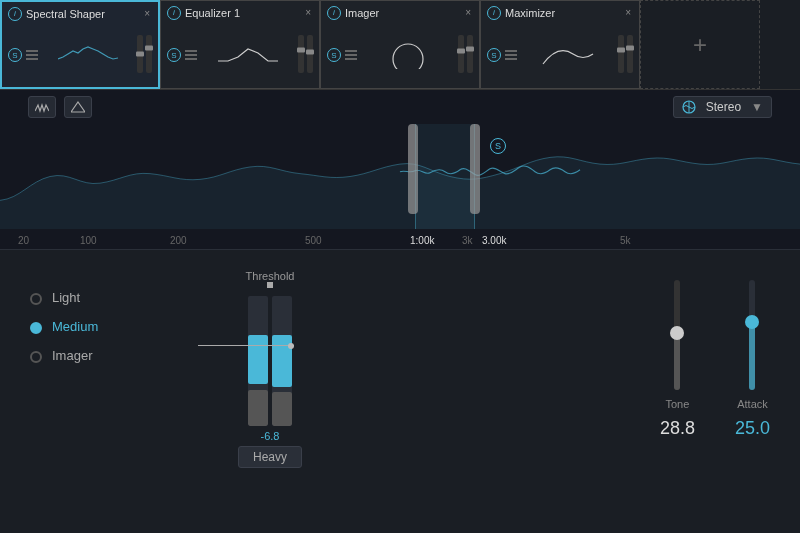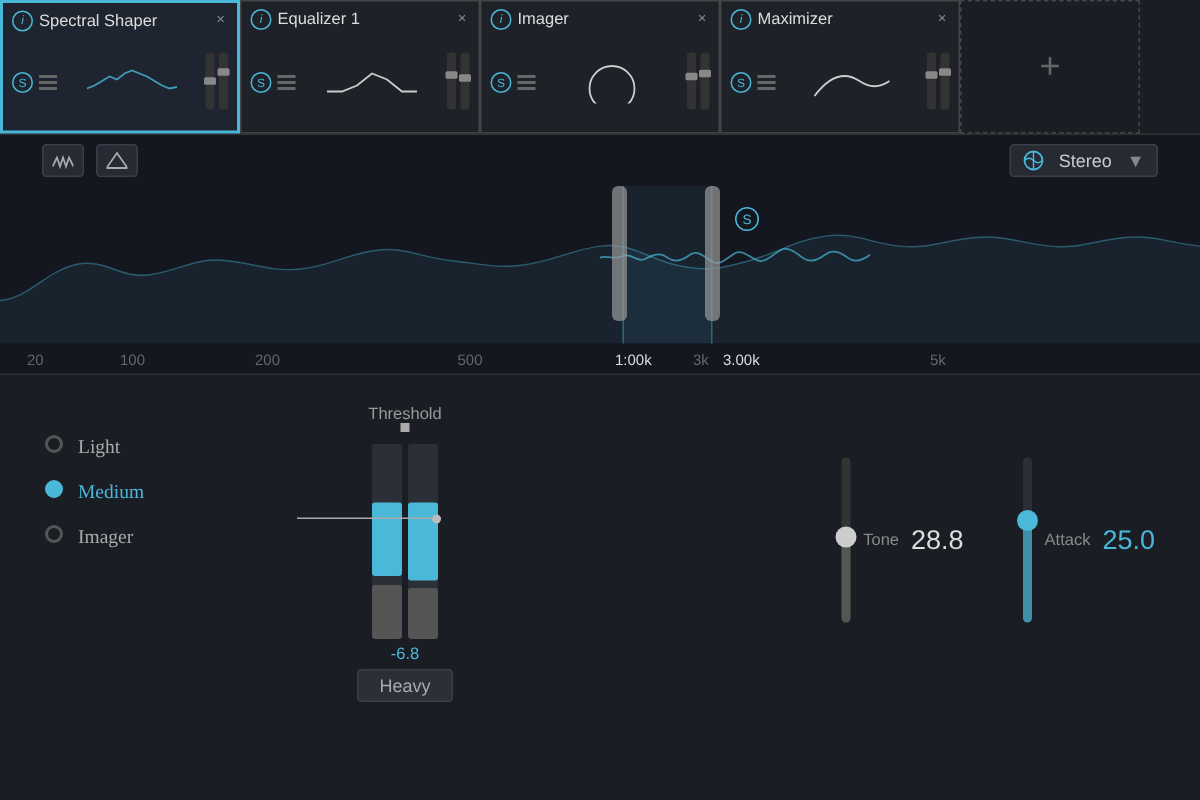--- a/index.html
+++ b/index.html
@@ -246,24 +246,23 @@
     .mode-section {
       display: flex;
       flex-direction: column;
       gap: 14px;
       margin-top: 20px;
       min-width: 100px;
     }
 
     .mode-option {
       display: flex;
-      align-items: flex-start;
+      align-items: flex-end;
       gap: 10px;
       cursor: pointer;
-      font-family: Liberation Serif, serif;
     }
 
     .radio-circle {
       width: 12px;
       height: 12px;
       border-radius: 50%;
       border: 2px solid #555;
       position: relative;
     }
 
@@ -347,20 +346,21 @@
       padding: 3px 14px;
       border-radius: 3px;
       font-size: 12px;
       cursor: pointer;
       margin-top: 4px;
     }
 
     
     .slider-section {
       display: flex;
+      flex-direction: column;
       align-items: center;
       gap: 8px;
       height: 160px;
     }
 
     .v-slider-track {
       width: 6px;
       height: 110px;
       background: #333;
       border-radius: 3px;

